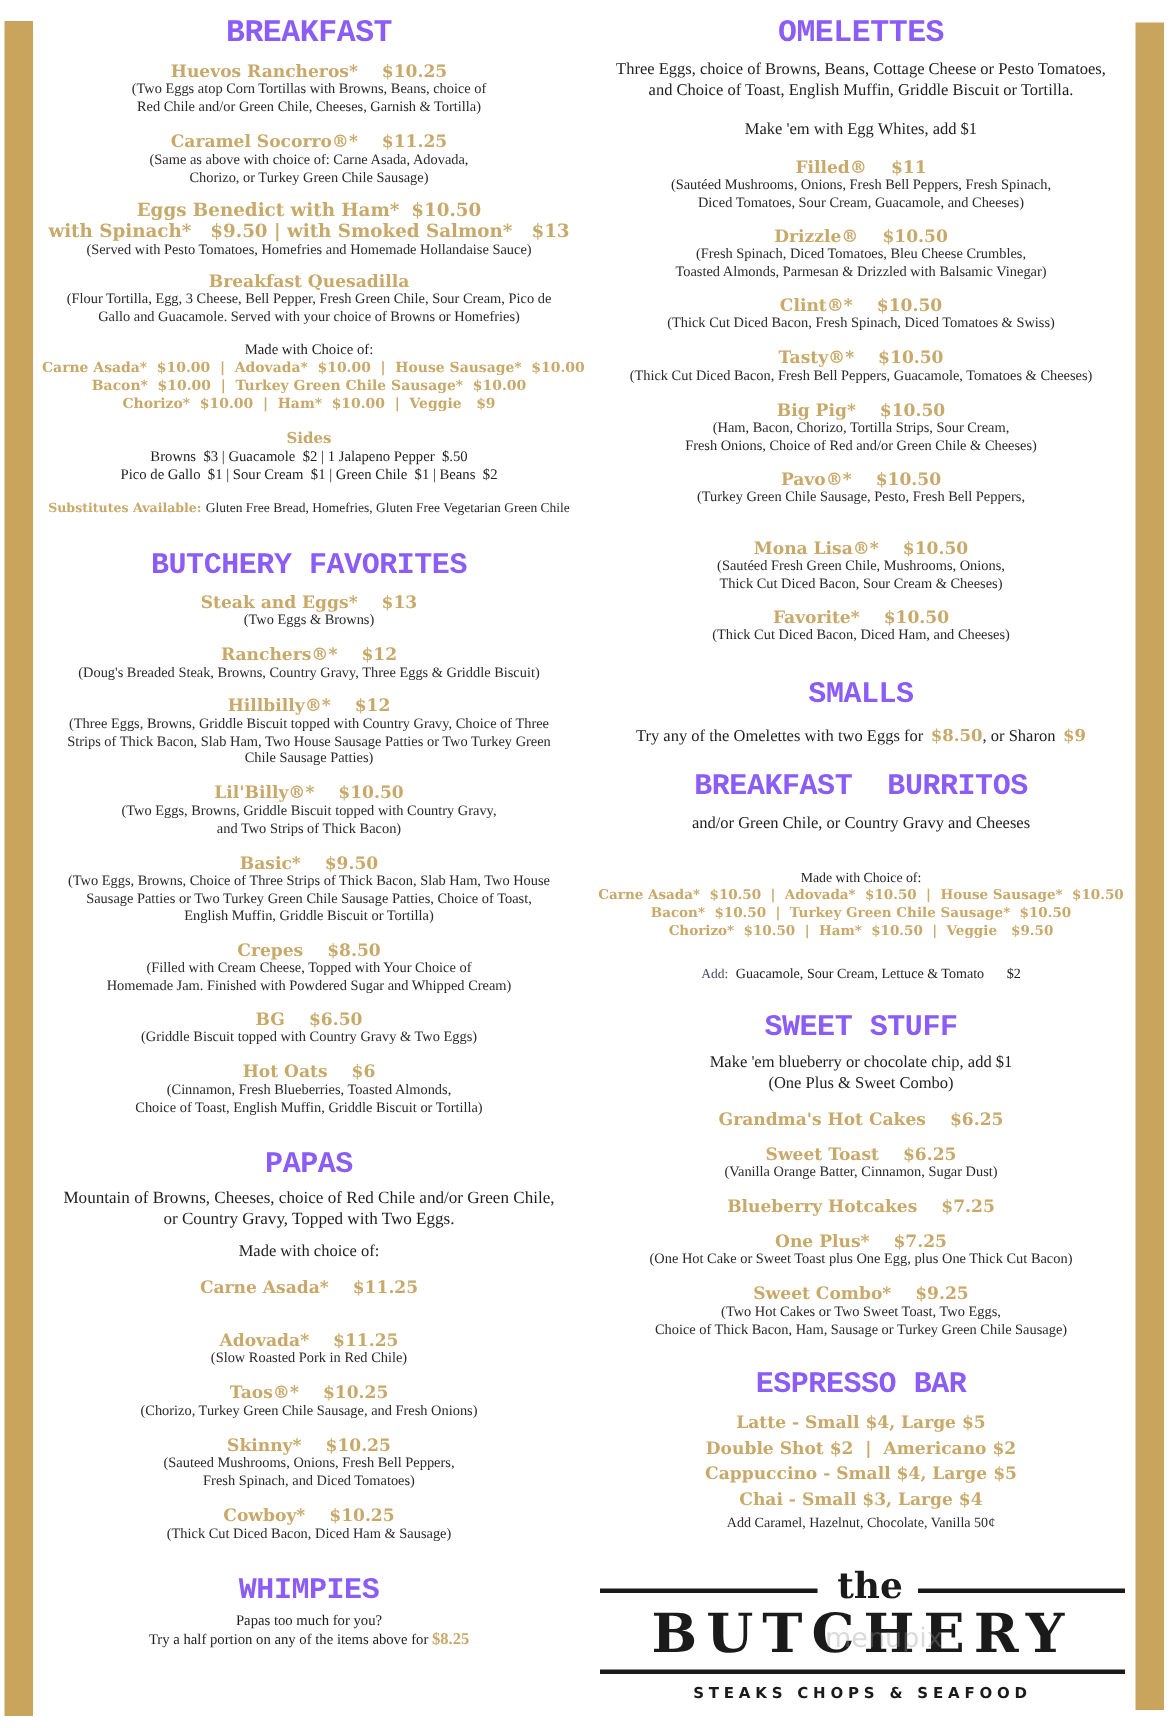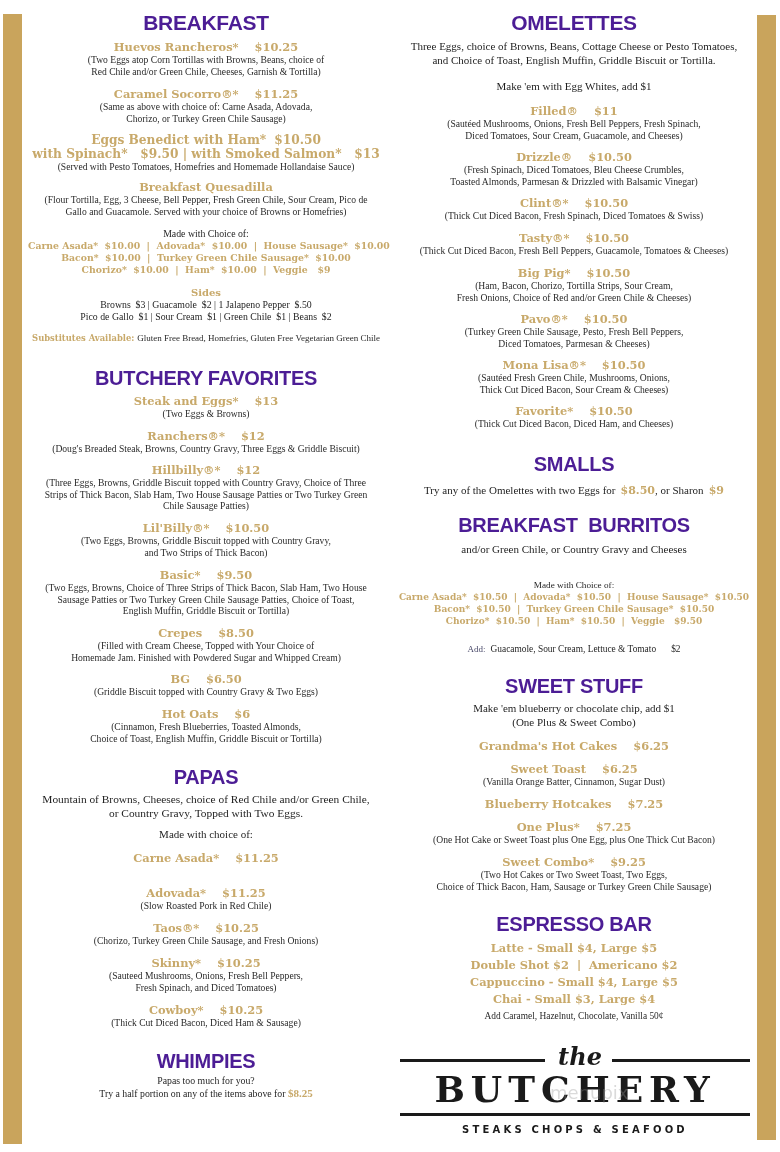--- a/index.html
+++ b/index.html
@@ -7,32 +7,32 @@
     width:780px; height:1152px; position:relative; overflow:hidden;
     background:#ffffff; color:#1e1e1e;
     font-family:"DejaVu Serif", "Liberation Serif", serif;
   }
   .bar { position:absolute; background:#c9a45c; }
   .bar.left { left:3px; top:14px; width:19px; height:1130px; }
   .bar.right { left:757px; top:15px; width:19px; height:1125px; }
   .col { position:absolute; top:0; text-align:center; }
   .col.left { left:28px; width:356px; }
   .col.right { left:396px; width:356px; }
-  .h { font-family:Liberation Sans, sans-serif; font-weight:bold; color:#4c1d95; letter-spacing:-0.3px; margin:0; line-height:1; }
+  .h { font-family:Liberation Mono, monospace; font-weight:bold; color:#8b5cf6; letter-spacing:-0.3px; margin:0; line-height:1; }
   .it { color:#c8a96a; font-weight:bold; font-size:11.4px; line-height:14px; white-space:nowrap; }
   .it .p { margin-left:16px; }
   .d { font-family:"Liberation Serif", serif; font-size:9.6px; line-height:11.6px; color:#2a2a2a; }
   .intro { font-family:"Liberation Serif", serif; font-size:11.4px; line-height:13.5px; color:#1e1e1e; }
   .sm { font-family:"Liberation Serif", serif; font-size:9.8px; line-height:12px; color:#1e1e1e; }
   .opt { color:#c8a96a; font-weight:bold; font-size:9.3px; line-height:12px; white-space:nowrap; }
   .gold { color:#c8a96a; font-weight:bold; }
   .blk { position:absolute; left:0; width:100%; }
   .logo { position:absolute; left:400px; top:1044px; width:350px; height:100px; }
   .logo .line { position:absolute; height:3px; background:#1a1a1a; }
-  .logo .the { position:absolute; left:150px; top:-2px; width:60px; text-align:center; font-family:"DejaVu Serif", serif; font-style:italic; font-weight:bold; font-size:24px; color:#1a1a1a; }
+  .logo .the { position:absolute; left:150px; top:-2px; width:60px; text-align:center; font-family:"DejaVu Serif", serif; font-weight:bold; font-size:24px; color:#1a1a1a; }
   .logo .name { position:absolute; left:0; top:24px; width:350px; text-align:center; font-family:"DejaVu Serif", serif; font-weight:bold; font-size:36px; letter-spacing:6px; color:#1a1a1a; }
   .logo .tag { position:absolute; left:0; top:80px; width:350px; text-align:center; font-family:"DejaVu Sans", sans-serif; font-weight:bold; font-size:10px; letter-spacing:3.2px; color:#1a1a1a; }
   .logo .wm { position:absolute; left:150px; top:38px; font-family:"DejaVu Sans", sans-serif; font-size:18px; color:rgba(150,150,150,0.35); }
 </style>
 </head>
 <body>
 
 <div class="bar left"></div>
 <div class="bar right"></div>
 
@@ -191,21 +191,20 @@
     <div class="d" style="white-space:nowrap">(Thick Cut Diced Bacon, Fresh Bell Peppers, Guacamole, Tomatoes &amp; Cheeses)</div>
   </div>
   <div class="blk" style="top:266px">
     <div class="it"><span>Big Pig*</span><span class="p">$10.50</span></div>
     <div class="d">(Ham, Bacon, Chorizo, Tortilla Strips, Sour Cream,</div>
     <div class="d">Fresh Onions, Choice of Red and/or Green Chile &amp; Cheeses)</div>
   </div>
   <div class="blk" style="top:312px">
     <div class="it"><span>Pavo®*</span><span class="p">$10.50</span></div>
     <div class="d">(Turkey Green Chile Sausage, Pesto, Fresh Bell Peppers,</div>
-    <div class="d">Diced Tomatoes, Parmesan &amp; Cheeses)</div>
   </div>
   <div class="blk" style="top:358px">
     <div class="it"><span>Mona Lisa®*</span><span class="p">$10.50</span></div>
     <div class="d">(Sautéed Fresh Green Chile, Mushrooms, Onions,</div>
     <div class="d">Thick Cut Diced Bacon, Sour Cream &amp; Cheeses)</div>
   </div>
   <div class="blk" style="top:404px">
     <div class="it"><span>Favorite*</span><span class="p">$10.50</span></div>
     <div class="d">(Thick Cut Diced Bacon, Diced Ham, and Cheeses)</div>
   </div>

